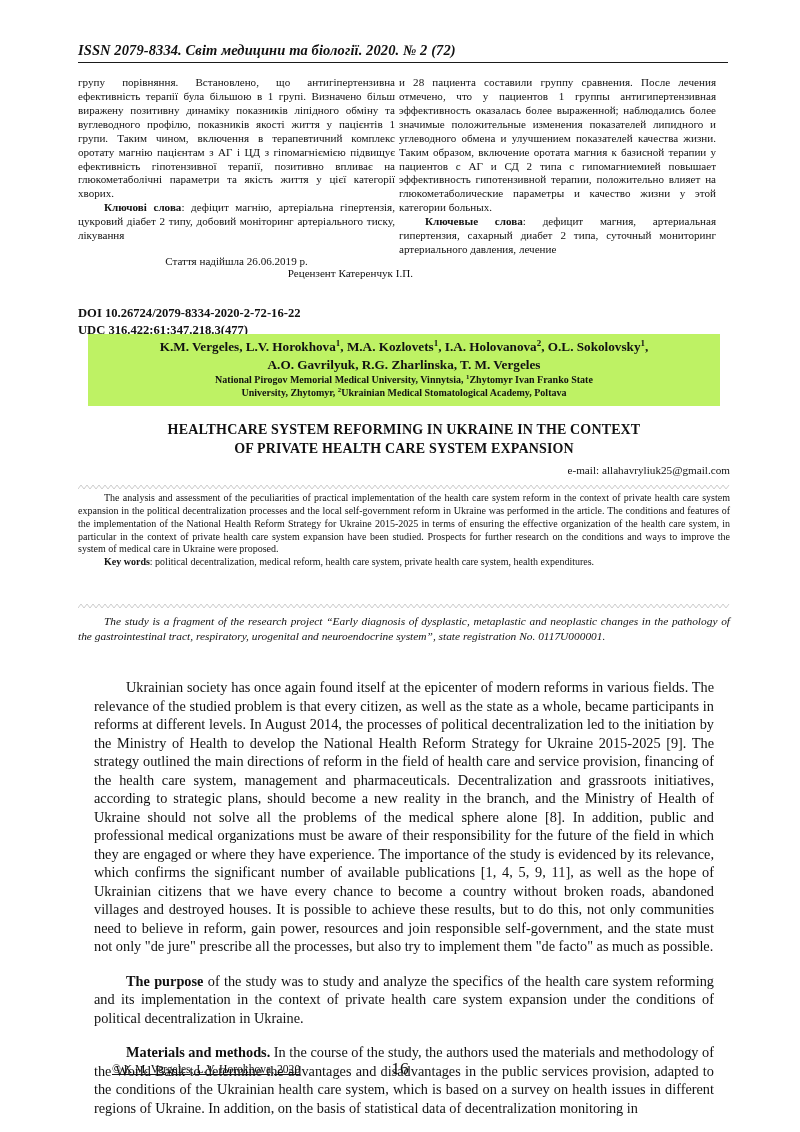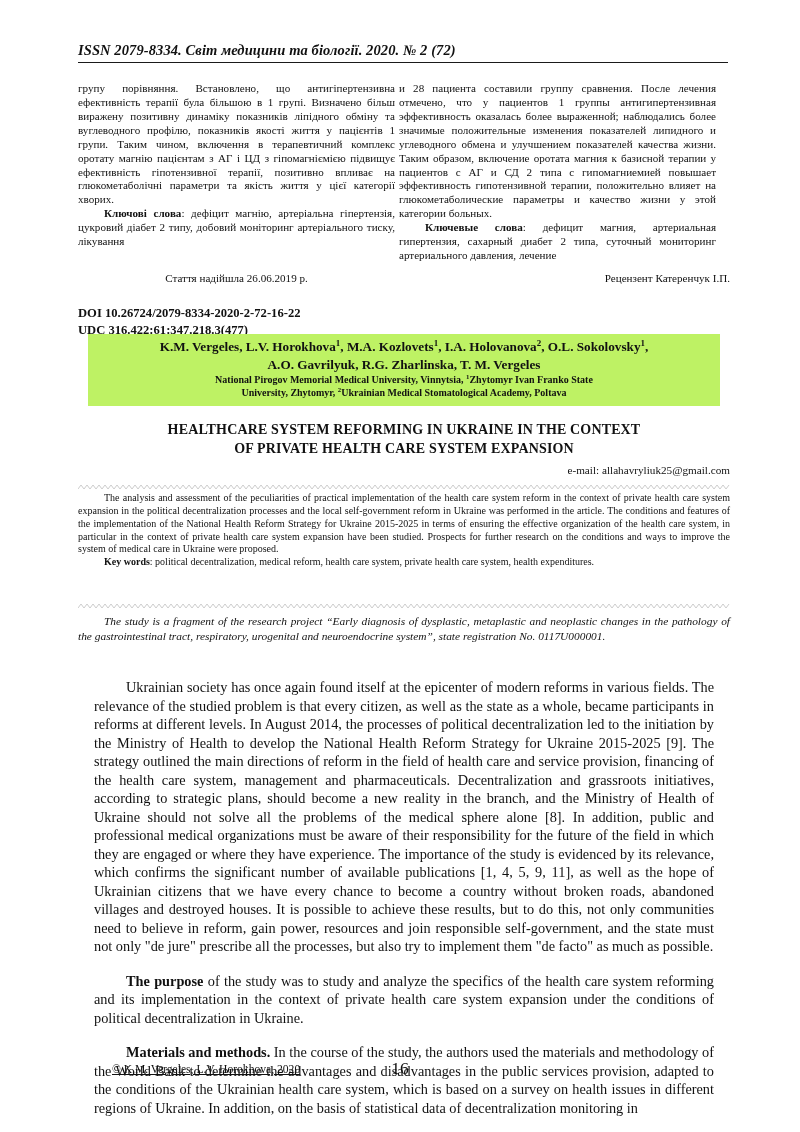--- a/index.html
+++ b/index.html
@@ -40,21 +40,21 @@
   .running-head .rh-rule {
     margin-top: 3px;
     border-bottom: 1.6px solid #1a1a1a;
     width: 100%;
   }
 
   
   .abstract-cols {
     position: absolute;
     left: 78px;
-    top: 82px;
+    top: 76px;
     width: 652px;
     display: flex;
     gap: 4px;
   }
   .abstract-cols .col {
     width: 317px;
   }
   .abs-p {
     font-size: 11.1px;
     line-height: 1.255;
@@ -68,23 +68,24 @@
     text-align: justify;
     margin: 0;
     text-indent: 26px;
   }
   .abs-kw b { font-weight: bold; }
 
   
   .sub-row {
     position: absolute;
     left: 78px;
-    top: 272px;
+    top: 255px;
     width: 652px;
     display: flex;
+    flex-direction: column;
   }
   .sub-row .s-left {
     width: 317px;
     text-align: center;
     font-size: 11.1px;
   }
   .sub-row .s-right {
     width: 317px;
     margin-left: 18px;
     text-align: right;

